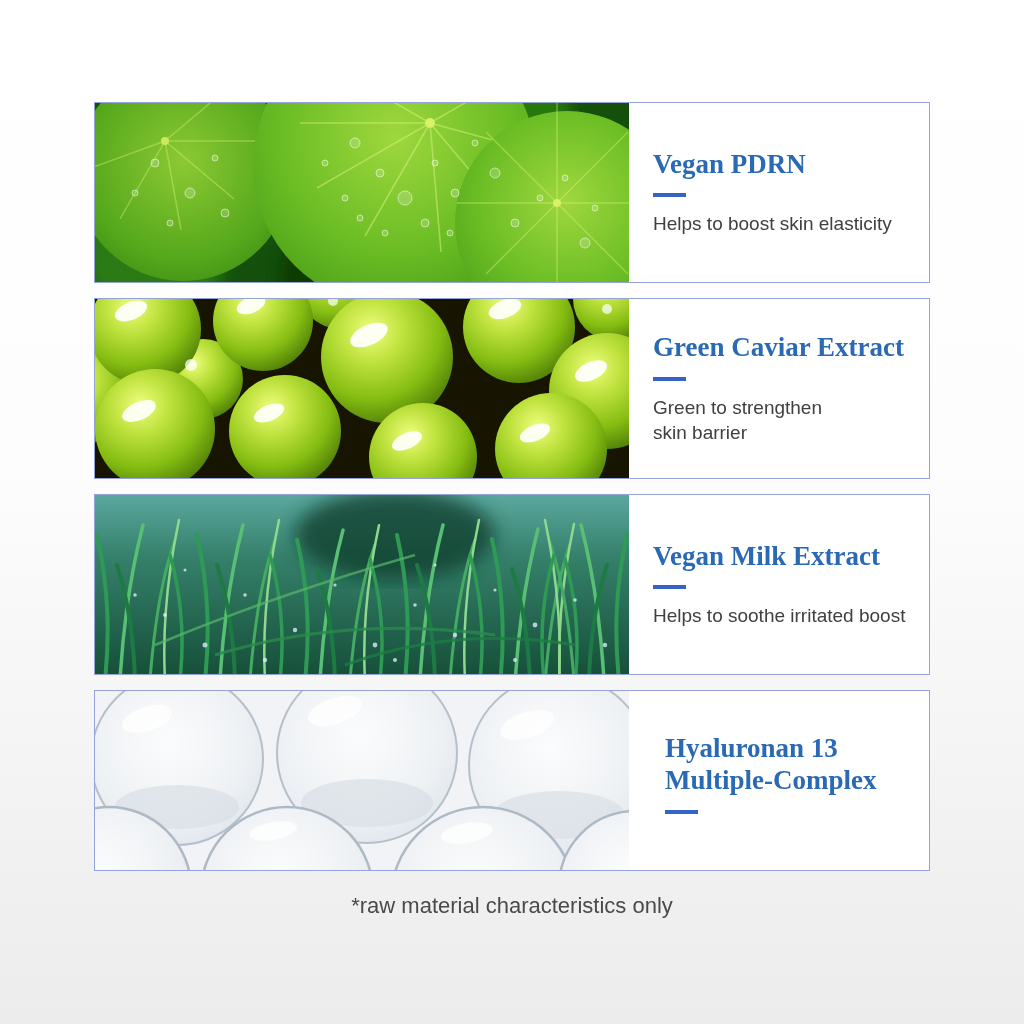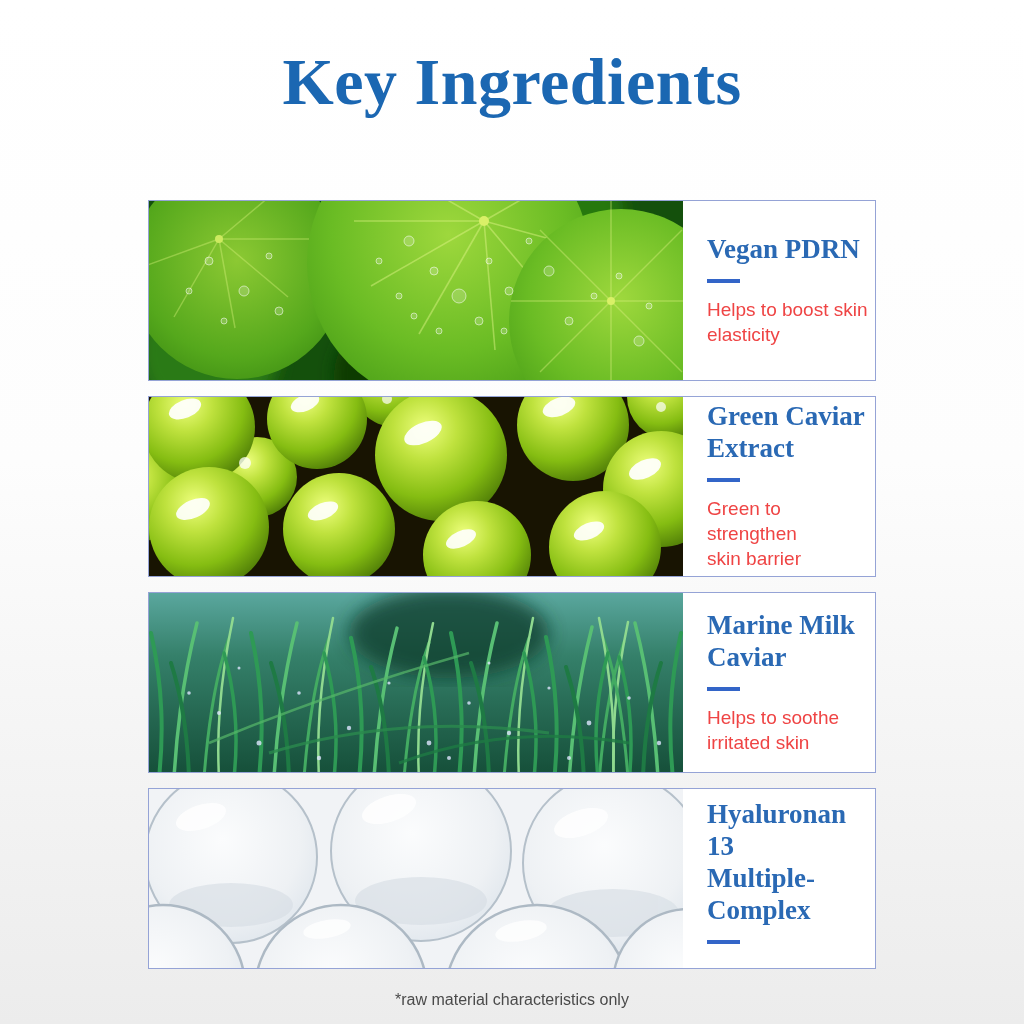--- a/index.html
+++ b/index.html
@@ -16,32 +16,32 @@
     margin:0;
     text-align:center;
     font-family:"Liberation Serif",serif;
     font-weight:700;
     font-size:66px;
     line-height:1.15;
     color:#1b67b2;
     letter-spacing:0.5px;
   }
   .rows{
-    width:728px;
-    margin:80px auto 0 auto;
+    width:836px;
+    margin:58px auto 0 auto;
   }
   .card{
     display:flex;
     height:181px;
     box-sizing:border-box;
     border:1px solid #95a3d6;
     background:#ffffff;
     margin-bottom:15px;
   }
-  .card:last-child{margin-bottom:0;}
+  .card:last-child{margin-bottom:0;gap:12px;}
   .photo{
     width:534px;
     flex:none;
     overflow:hidden;
   }
   .photo svg{display:block;width:534px;height:179px;}
   .info{
     flex:1;
     display:flex;
     flex-direction:column;
@@ -60,36 +60,35 @@
   }
   .dash{
     width:33px;height:4px;
     background:#3365c8;
     margin:13px 0 14px 0;
   }
   .desc{
     margin:0;
     font-size:19px;
     line-height:1.32;
-    color:#ef4444;
+    color:#404040;
     white-space:pre-line;
   }
   .footnote{
     margin:22px 0 0 0;
     text-align:center;
-    font-size:16px;
+    font-size:22px;
     color:#4a4a4a;
   }
 </style>
 </head>
 <body>
 
 <div class="page">
 
-  <h1 class="title">Key Ingredients</h1>
 
   <div class="rows">
 
     <section class="card">
       <div class="photo">
         <svg viewBox="0 0 534 179">
           <defs>
             <radialGradient id="lg1" cx="50%" cy="40%" r="75%">
               <stop offset="0%" stop-color="#9ed83d"></stop>
                 <stop offset="55%" stop-color="#6abc24"></stop>
@@ -303,23 +302,23 @@
             <circle cx="90" cy="75" r="1.5"></circle>
               <circle cx="340" cy="70" r="1.5"></circle>
               <circle cx="170" cy="165" r="2.2"></circle>
             <circle cx="420" cy="165" r="2"></circle>
               <circle cx="40" cy="100" r="1.8"></circle>
               <circle cx="300" cy="165" r="2"></circle>
           </g>
         </svg>
       </div>
       <div class="info">
-        <h2 class="name">Marine Milk Caviar</h2>
+        <h2 class="name">Vegan Milk Extract</h2>
         <div class="dash"></div>
-        <p class="desc">Helps to soothe irritated skin</p>
+        <p class="desc">Helps to soothe irritated boost</p>
       </div>
     </section>
 
     <section class="card">
       <div class="photo">
         <svg viewBox="0 0 534 179">
           <defs>
             <radialGradient id="clr" cx="45%" cy="40%" r="70%">
               <stop offset="0%" stop-color="#fbfcfd"></stop>
                 <stop offset="65%" stop-color="#eef1f4"></stop>

